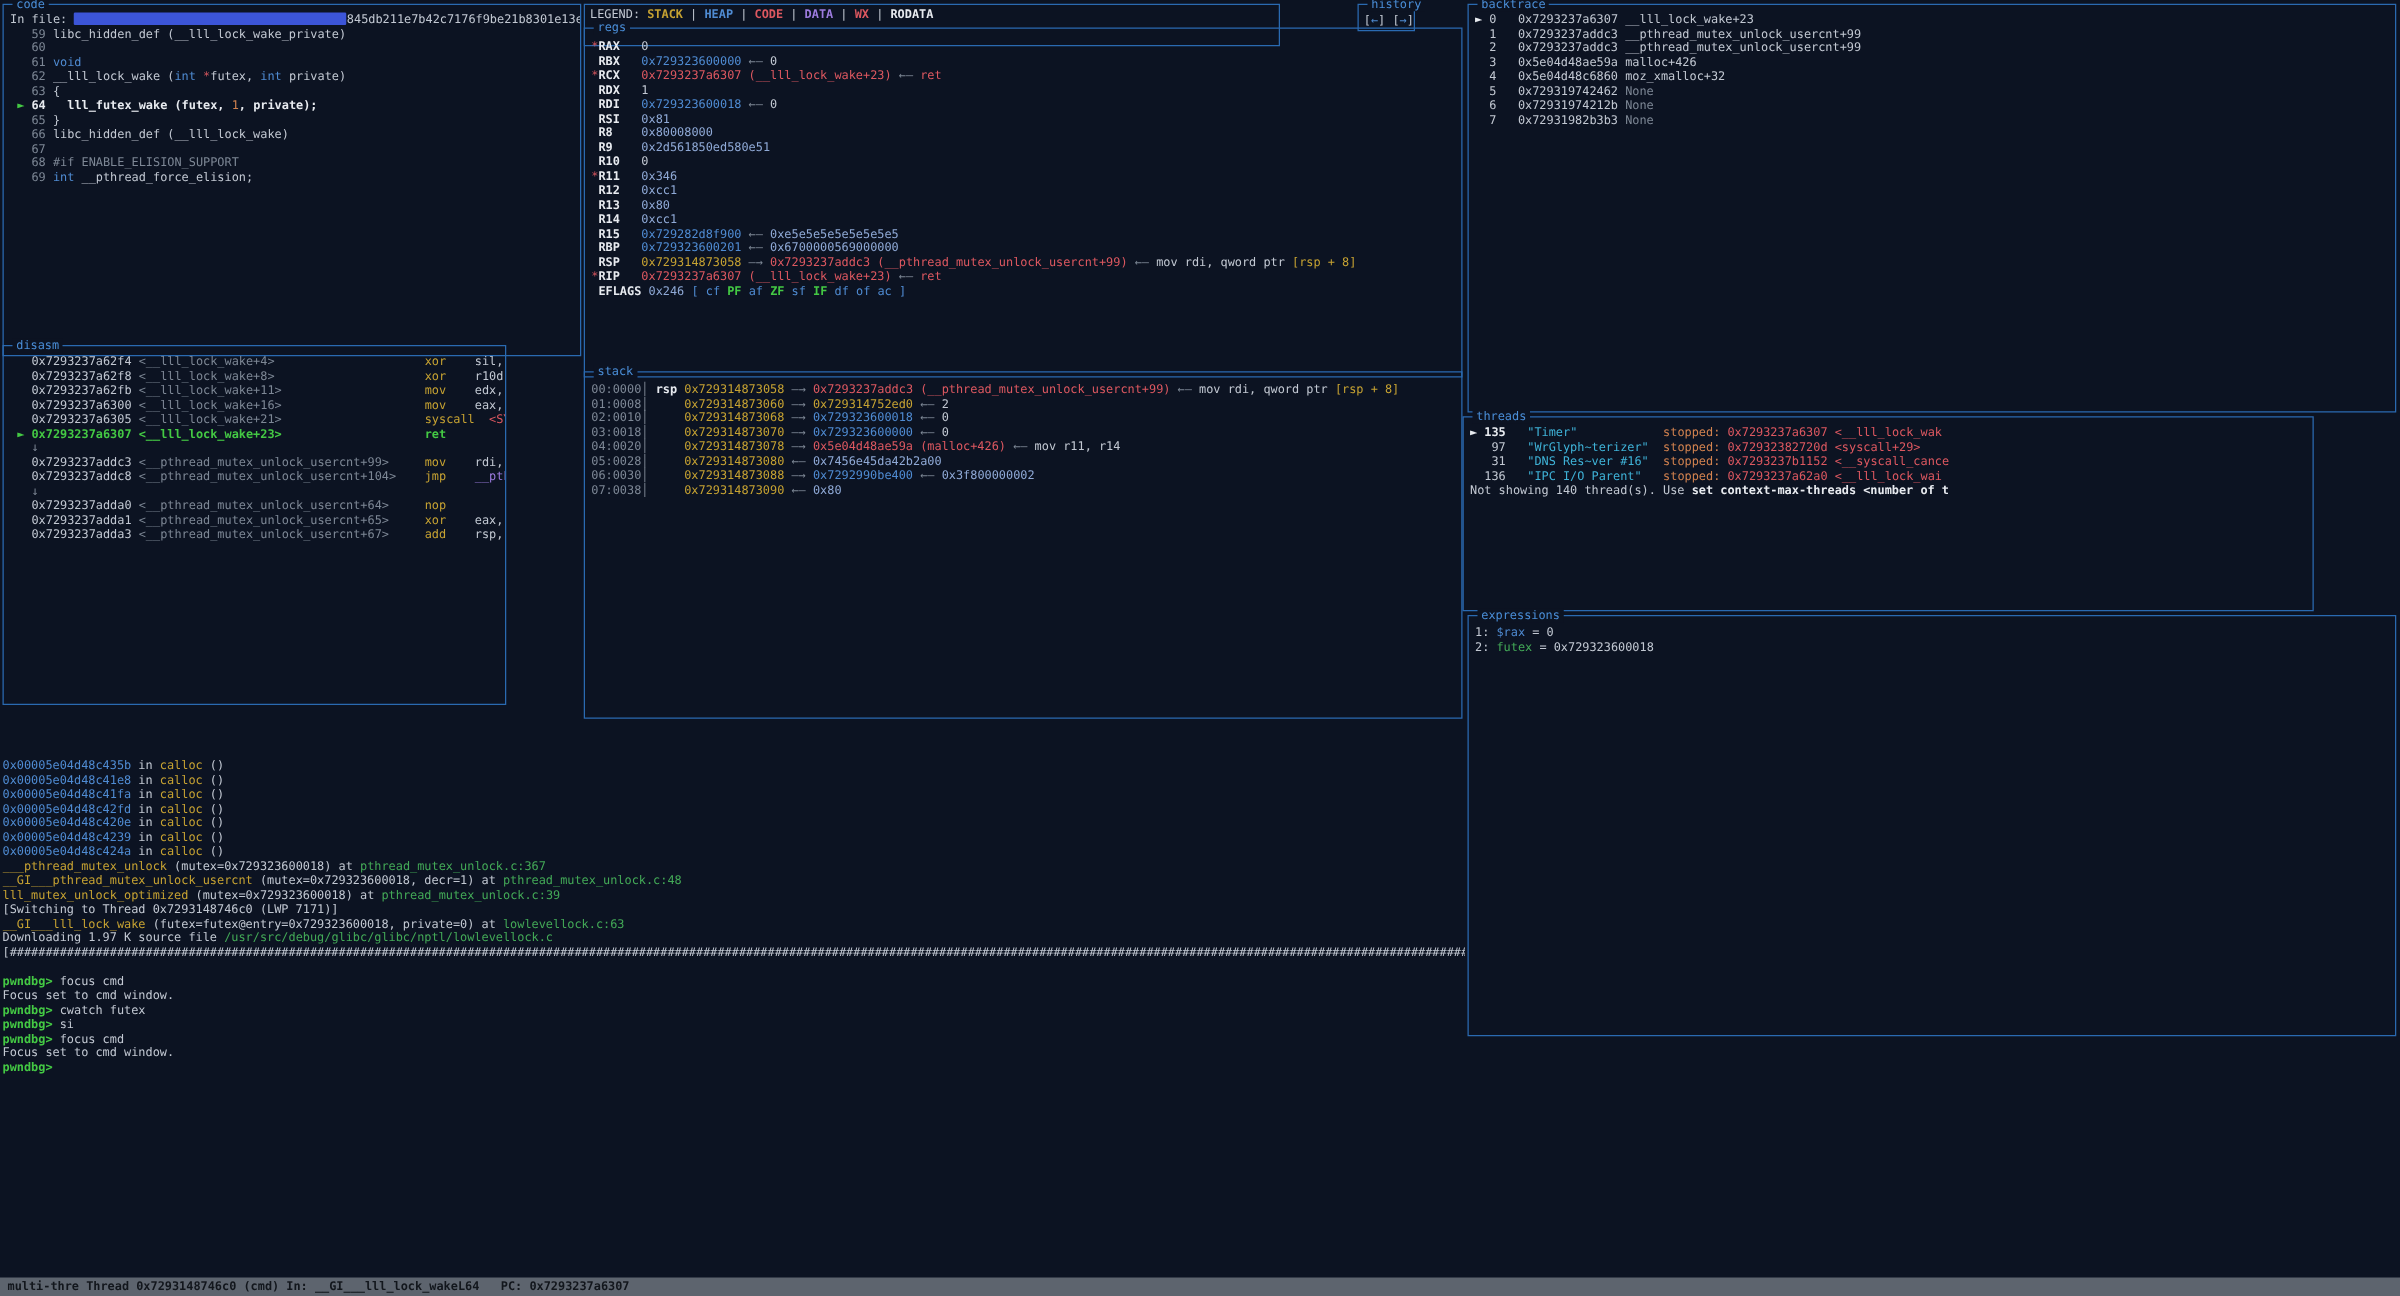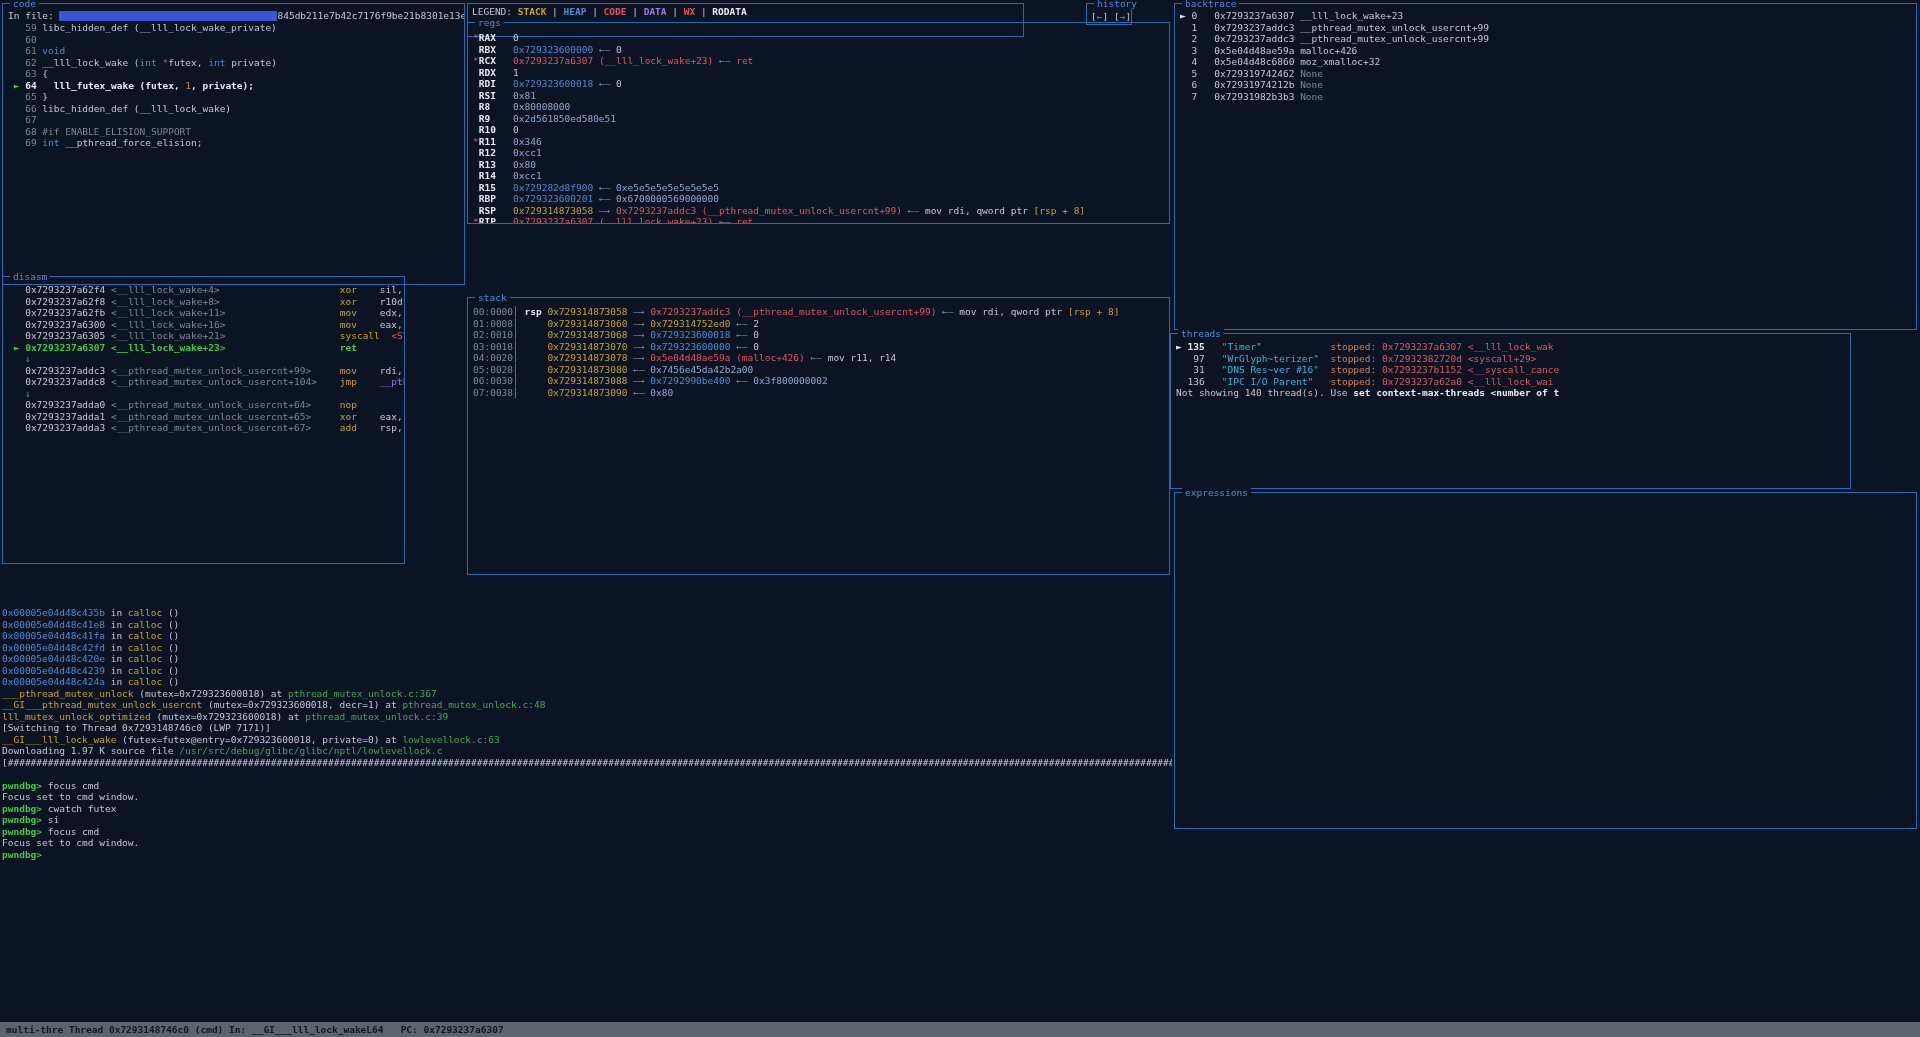--- a/index.html
+++ b/index.html
@@ -16,21 +16,21 @@
   .purb{color:var(--pur);font-weight:bold} .yelb{color:var(--yel);font-weight:bold}
   .wht{color:var(--wht);font-weight:bold} .hex{color:var(--hex)}
   .redact{display:inline-block;width:218px;height:10px;background:var(--sel,#3c55d8);
           vertical-align:middle;margin-bottom:1px;border-radius:1px}
   
   #code{left:2px;top:3px;width:463px;height:282px}
   #legend{left:467px;top:3px;width:557px;height:34px}
   #legend .pbody{padding:2px 4px}
   #history{left:1086px;top:3px;width:46px;height:22px}
   #history .pbody{padding:7px 4px 0 4px}
-  #regs{left:467px;top:22px;width:703px;height:202px}
+  #regs{left:467px;top:22px;width:703px;height:280px}
   #regs .pbody{padding-top:9px}
   #stack{left:467px;top:297px;width:703px;height:278px}
   #stack .pbody{padding-top:8px}
   #disasm{left:2px;top:276px;width:403px;height:288px}
   #disasm .pbody{padding-top:7px}
   #backtrace{left:1174px;top:3px;width:743px;height:327px}
   #threads{left:1170px;top:333px;width:681px;height:156px}
   #threads .pbody{padding-top:7px}
   #expressions{left:1174px;top:492px;width:743px;height:337px}
   #expressions .pbody{padding-top:8px}
@@ -76,21 +76,21 @@
   <div class="pbody"><div class="tline"><span class="wht">► </span><span class="fg">0</span><span class="fg">   </span><span class="fg">0x7293237a6307</span><span class="fg"> __lll_lock_wake+23</span></div><div class="tline"><span class="fg">  1   </span><span class="fg">0x7293237addc3</span><span class="fg"> __pthread_mutex_unlock_usercnt+99</span></div><div class="tline"><span class="fg">  2   </span><span class="fg">0x7293237addc3</span><span class="fg"> __pthread_mutex_unlock_usercnt+99</span></div><div class="tline"><span class="fg">  3   </span><span class="fg">0x5e04d48ae59a</span><span class="fg"> malloc+426</span></div><div class="tline"><span class="fg">  4   </span><span class="fg">0x5e04d48c6860</span><span class="fg"> moz_xmalloc+32</span></div><div class="tline"><span class="fg">  5   </span><span class="fg">0x729319742462</span><span class="dim"> None</span></div><div class="tline"><span class="fg">  6   </span><span class="fg">0x72931974212b</span><span class="dim"> None</span></div><div class="tline"><span class="fg">  7   </span><span class="fg">0x72931982b3b3</span><span class="dim"> None</span></div></div>
 </div>
 
 <div class="panel" id="threads">
   <span class="ptitle">threads</span>
   <div class="pbody"><div class="tline"><span class="wht">► </span><span class="wht">135</span><span class="fg">   </span><span class="cyn">"Timer"</span><span class="fg">            </span><span class="org">stopped: </span><span class="red">0x7293237a6307</span><span class="red"> &lt;__lll_lock_wak</span></div><div class="tline"><span class="fg">   97</span><span class="fg">   </span><span class="cyn">"WrGlyph~terizer"</span><span class="fg">  </span><span class="org">stopped: </span><span class="red">0x72932382720d</span><span class="red"> &lt;syscall+29&gt;</span></div><div class="tline"><span class="fg">   31</span><span class="fg">   </span><span class="cyn">"DNS Res~ver #16"</span><span class="fg">  </span><span class="org">stopped: </span><span class="red">0x7293237b1152</span><span class="red"> &lt;__syscall_cance</span></div><div class="tline"><span class="fg">  136</span><span class="fg">   </span><span class="cyn">"IPC I/O Parent"</span><span class="fg">   </span><span class="org">stopped: </span><span class="red">0x7293237a62a0</span><span class="red"> &lt;__lll_lock_wai</span></div><div class="tline"><span class="fg">Not showing 140 thread(s). Use </span><span class="wht">set context-max-threads &lt;number of t</span></div></div>
 </div>
 
 <div class="panel" id="expressions">
   <span class="ptitle">expressions</span>
-  <div class="pbody"></div>
+  <div class="pbody"><div class="tline"><span class="fg">1: </span><span class="blu">$rax</span><span class="fg"> = </span><span class="fg">0</span></div><div class="tline"><span class="fg">2: </span><span class="grn">futex</span><span class="fg"> = </span><span class="fg">0x729323600018</span></div></div>
 </div>
 
 <div id="cmd"><div class="tline"><span class="blu">0x00005e04d48c435b</span><span class="fg"> in </span><span class="yel">calloc</span><span class="fg"> ()</span></div><div class="tline"><span class="blu">0x00005e04d48c41e8</span><span class="fg"> in </span><span class="yel">calloc</span><span class="fg"> ()</span></div><div class="tline"><span class="blu">0x00005e04d48c41fa</span><span class="fg"> in </span><span class="yel">calloc</span><span class="fg"> ()</span></div><div class="tline"><span class="blu">0x00005e04d48c42fd</span><span class="fg"> in </span><span class="yel">calloc</span><span class="fg"> ()</span></div><div class="tline"><span class="blu">0x00005e04d48c420e</span><span class="fg"> in </span><span class="yel">calloc</span><span class="fg"> ()</span></div><div class="tline"><span class="blu">0x00005e04d48c4239</span><span class="fg"> in </span><span class="yel">calloc</span><span class="fg"> ()</span></div><div class="tline"><span class="blu">0x00005e04d48c424a</span><span class="fg"> in </span><span class="yel">calloc</span><span class="fg"> ()</span></div><div class="tline"><span class="yel">___pthread_mutex_unlock</span><span class="fg"> (mutex=0x729323600018) at </span><span class="grn">pthread_mutex_unlock.c:367</span></div><div class="tline"><span class="yel">__GI___pthread_mutex_unlock_usercnt</span><span class="fg"> (mutex=0x729323600018, decr=1) at </span><span class="grn">pthread_mutex_unlock.c:48</span></div><div class="tline"><span class="yel">lll_mutex_unlock_optimized</span><span class="fg"> (mutex=0x729323600018) at </span><span class="grn">pthread_mutex_unlock.c:39</span></div><div class="tline"><span class="fg">[Switching to Thread 0x7293148746c0 (LWP 7171)]</span></div><div class="tline"><span class="yel">__GI___lll_lock_wake</span><span class="fg"> (futex=futex@entry=0x729323600018, private=0) at </span><span class="grn">lowlevellock.c:63</span></div><div class="tline"><span class="fg">Downloading 1.97 K source file </span><span class="grn">/usr/src/debug/glibc/glibc/nptl/lowlevellock.c</span></div><div class="tline"><span class="fg">[#########################################################################################################################################################################################################################</span></div><div class="tline"></div><div class="tline"><span class="grnb">pwndbg&gt; </span><span class="fg">focus cmd</span></div><div class="tline"><span class="fg">Focus set to cmd window.</span></div><div class="tline"><span class="grnb">pwndbg&gt; </span><span class="fg">cwatch futex</span></div><div class="tline"><span class="grnb">pwndbg&gt; </span><span class="fg">si</span></div><div class="tline"><span class="grnb">pwndbg&gt; </span><span class="fg">focus cmd</span></div><div class="tline"><span class="fg">Focus set to cmd window.</span></div><div class="tline"><span class="grnb">pwndbg&gt; </span></div></div>
 
 <div id="statusbar">
   <span>multi-thre Thread 0x7293148746c0 (cmd) In: __GI___lll_lock_wake</span>
   <span>L64   PC: 0x7293237a6307</span>
 </div>
 
 </body></html>

